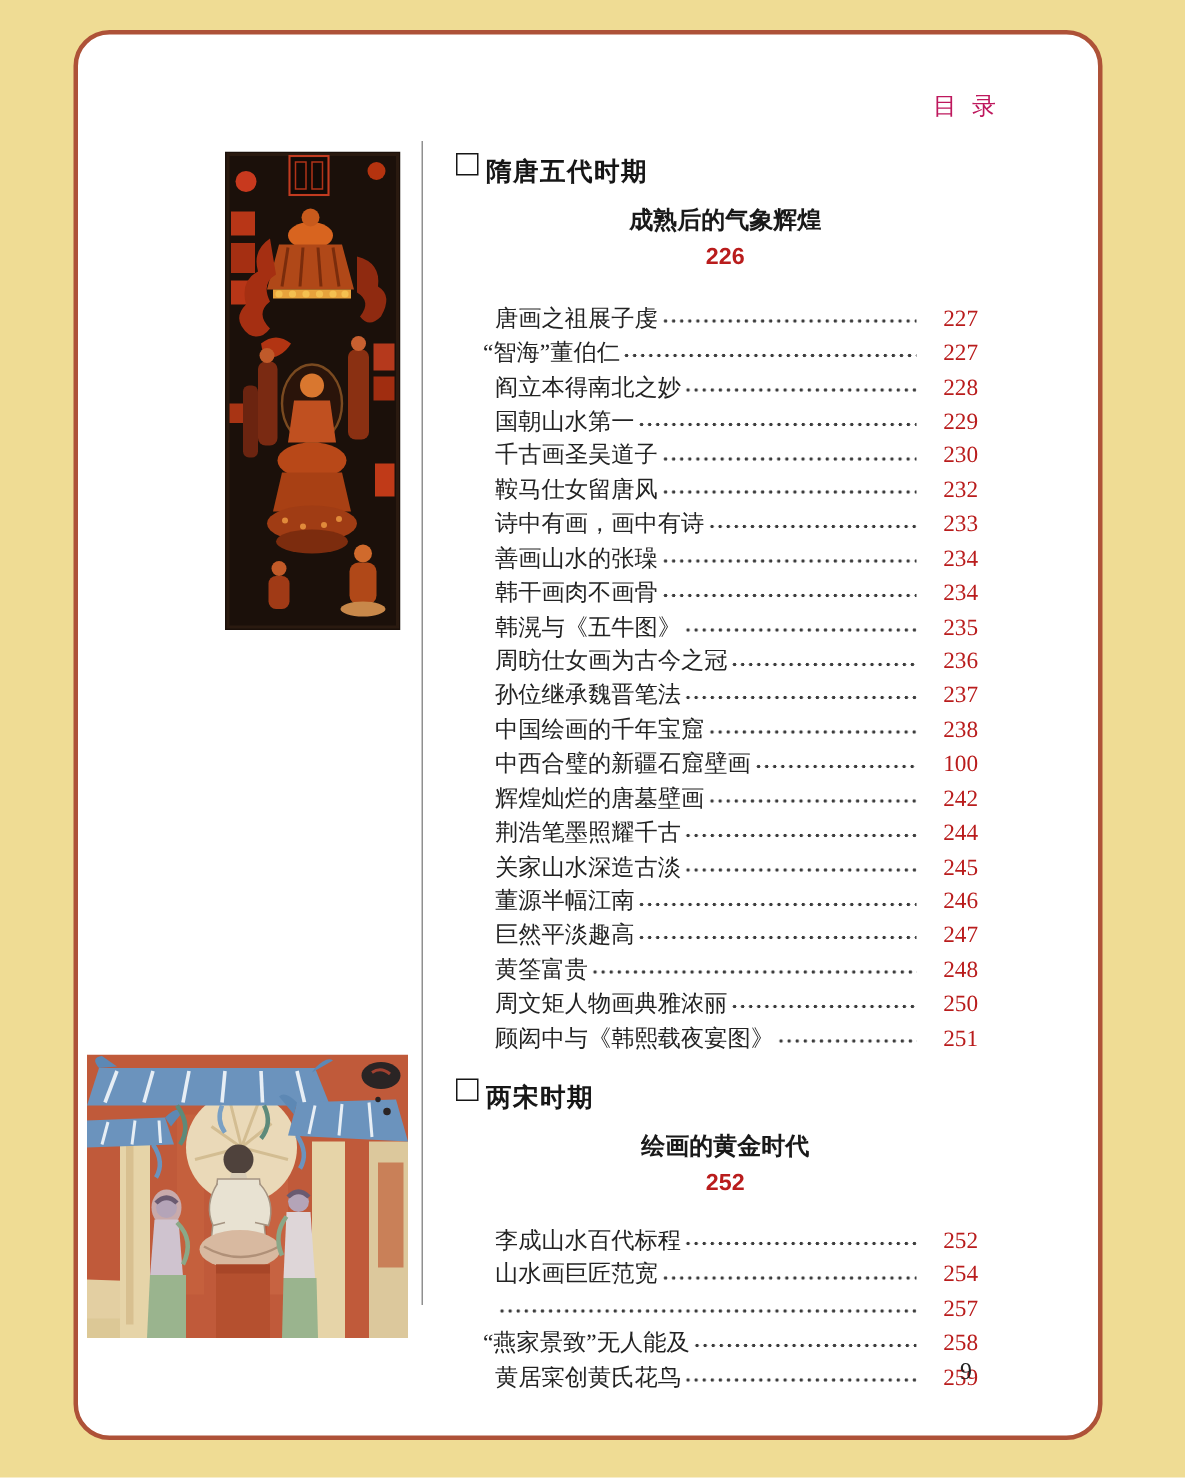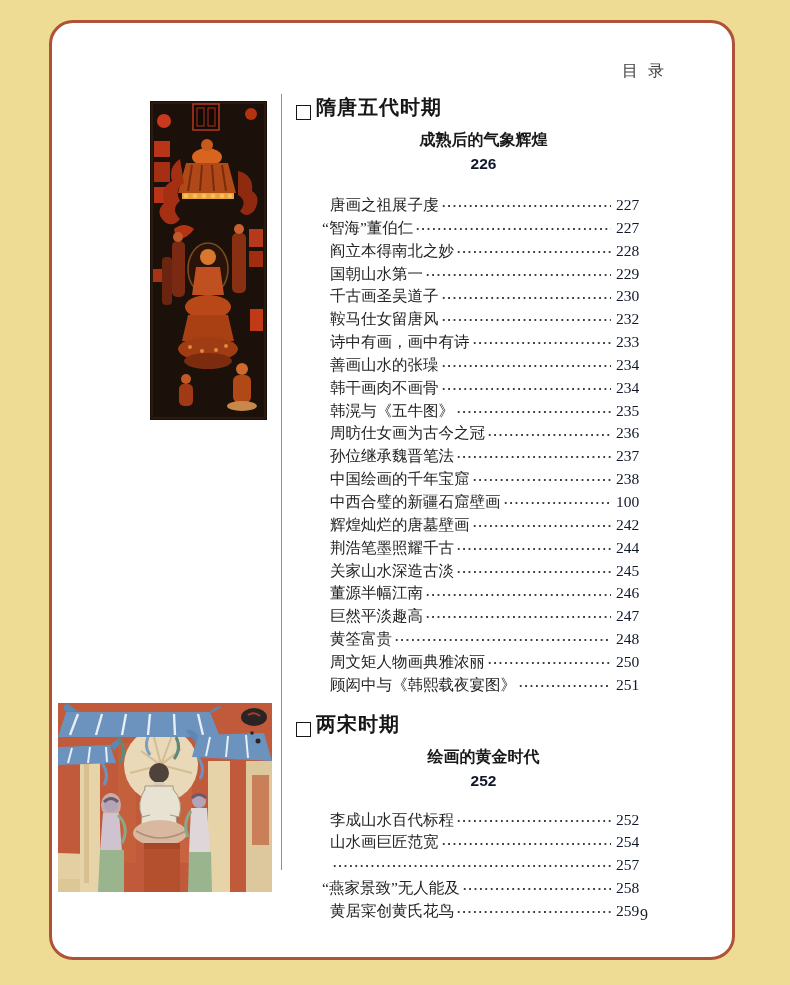--- a/index.html
+++ b/index.html
@@ -13,50 +13,50 @@
   }
   .frame{
     position:absolute;left:49px;top:20px;width:686px;height:940px;
     box-sizing:border-box;
     background:#ffffff;
     border:3px solid #ae5238;
     border-radius:24px;
   }
   .mulu{
     position:absolute;left:622px;top:61px;
-    font-size:16px;letter-spacing:3px;color:#404040;
+    font-size:16px;letter-spacing:3px;color:#be185d;
     font-weight:500;
   }
   .page-num{
     position:absolute;left:640px;top:906px;
     font-size:16px;color:#222;
   }
   
   .toc{position:absolute;left:296px;top:94px;width:356px;}
   .toc-section + .toc-section{margin-top:14px;}
   .sec-title{
-    display:flex;align-items:flex-end;margin:0;
-    font-size:20px;line-height:26px;font-weight:bold;color:#161616;
+    display:flex;align-items:flex-start;margin:8px;
+    font-size:17px;line-height:26px;font-weight:bold;color:#161616;
     letter-spacing:1px;
     font-family:"Liberation Serif","DejaVu Serif",serif;
   }
   .sec-bullet{
     width:15px;height:15px;box-sizing:border-box;
     border:1.6px solid #161616;margin-right:5px;flex:0 0 auto;
   }
   .row{display:flex;align-items:center;}
   .row-title{white-space:nowrap;}
   .leader{
     flex:1;height:1em;margin:0 5px 0 2px;
     background-image:radial-gradient(circle,#3c3c3c 1.05px,transparent 1.35px);
     background-size:5.4px 6px;
     background-position:0 58%;
     background-repeat:repeat-x;
   }
-  .row-page{flex:0 0 36px;text-align:left;font-size:15.5px;color:#0f172a;}
+  .row-page{flex:0 0 36px;text-align:right;font-size:15.5px;color:#b91c1c;}
   .lead-row{
     margin-top:8px;padding-left:19px;
     font-family:"Liberation Sans","DejaVu Sans",sans-serif;
     font-weight:bold;font-size:16px;line-height:24px;color:#191919;flex-direction:column;
   }
   .lead-row .leader{margin-left:10px;}
   .lead-row .row-page{font-family:"Liberation Sans","DejaVu Sans",sans-serif;font-weight:bold;font-size:15.5px;}
   .sec2 .lead-row{}
   .entries{margin-top:6px;}
   .sec2 .entries{margin-top:4px;}

